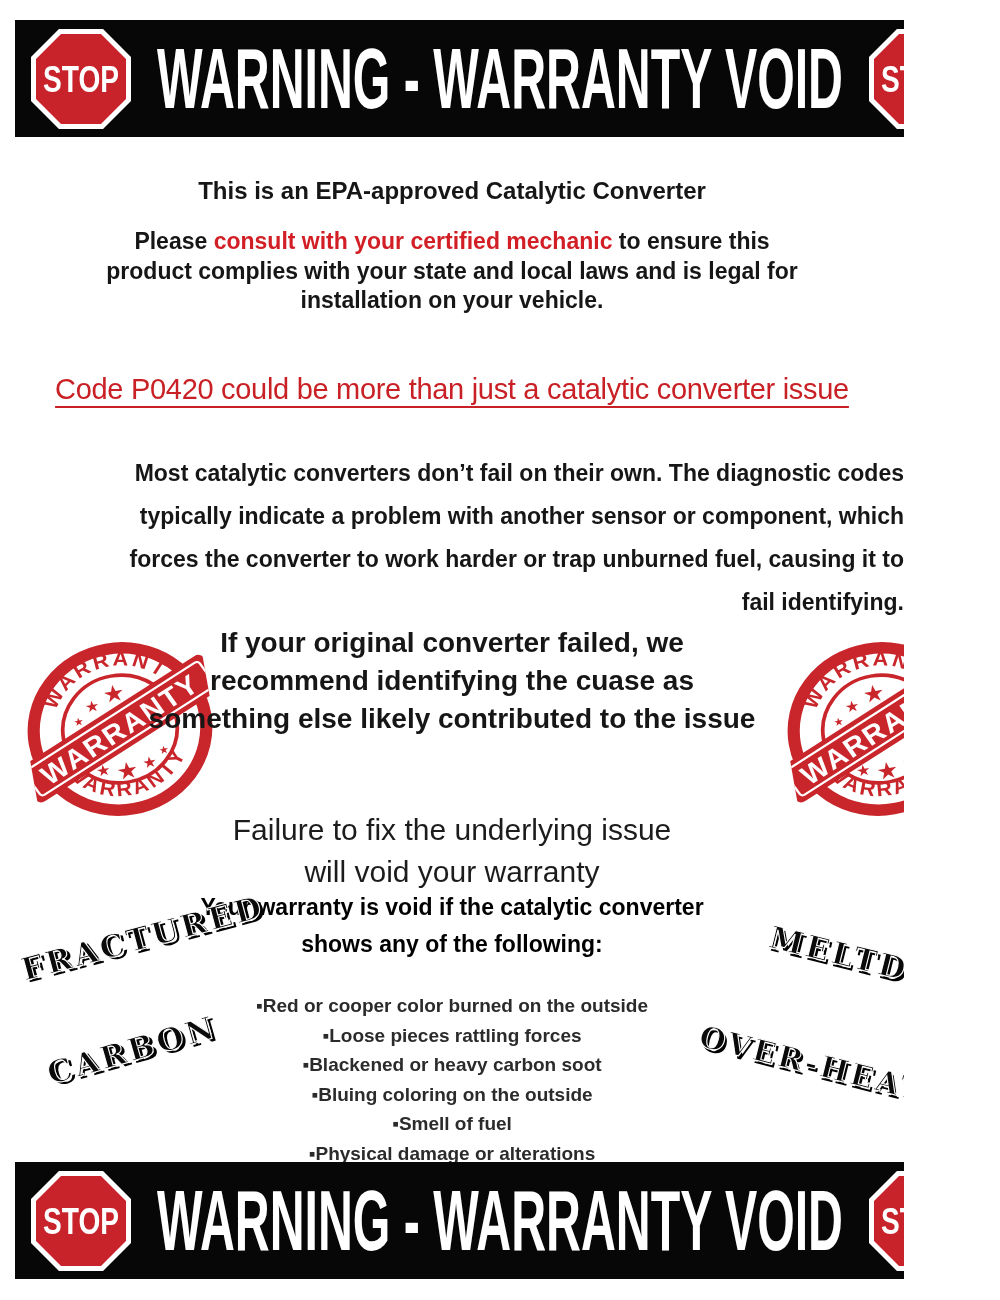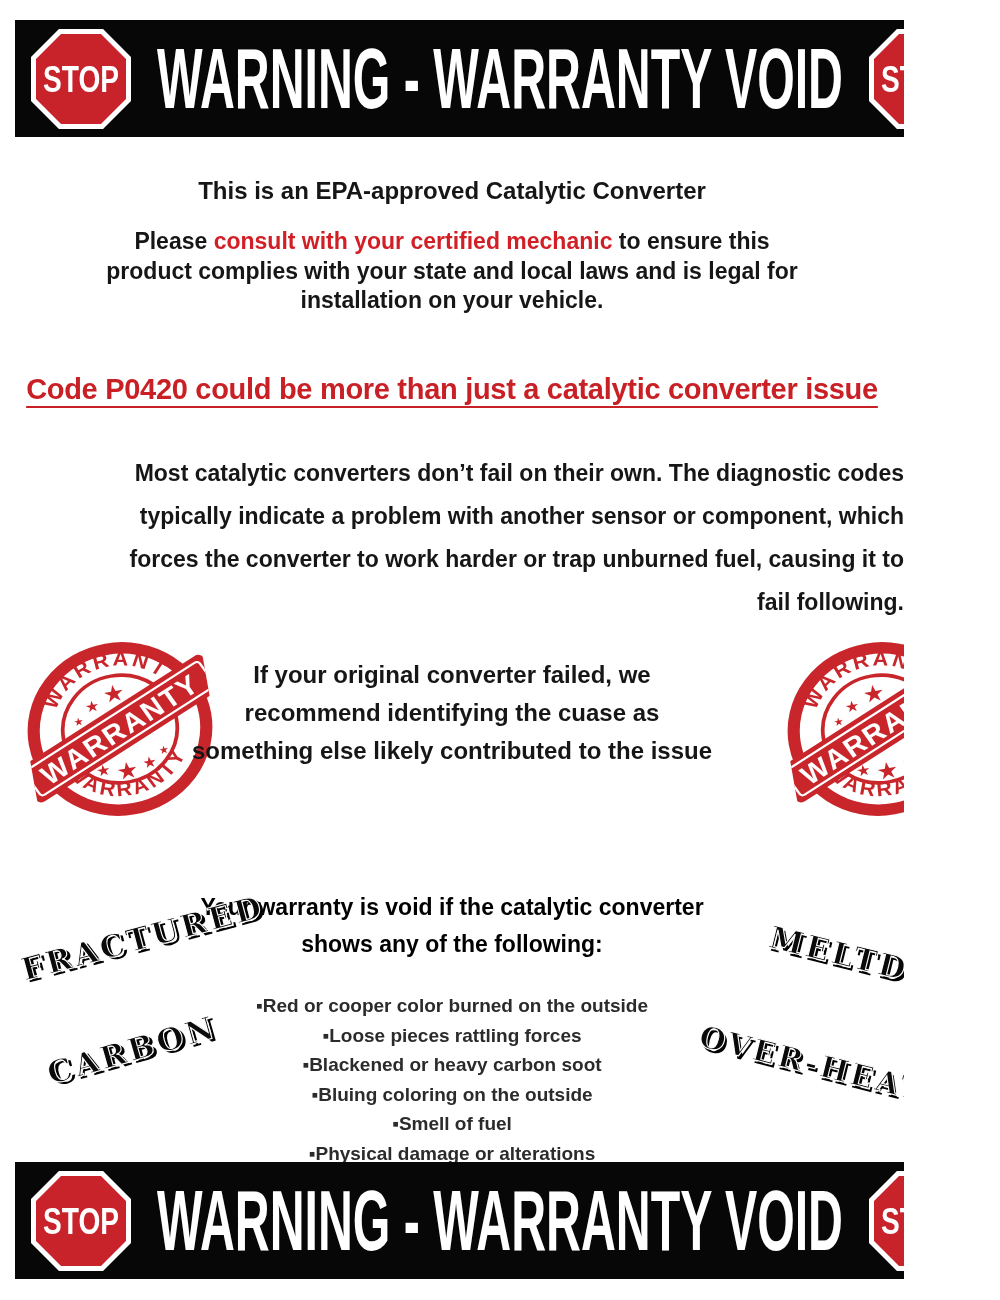--- a/index.html
+++ b/index.html
@@ -17,25 +17,25 @@
   .banner-bottom{top:1162px;}
   .stop-svg{width:100px;height:100px;flex:0 0 auto;}
   .headline-svg{flex:1 1 auto;height:117px;}
 
   
   .txt{position:absolute;left:0;right:0;text-align:center;margin-top:16px;}
   .epa-line{top:161px;font-size:24px;font-weight:bold;}
   .consult{top:211px;font-size:23px;font-weight:bold;line-height:29.5px;}
   .consult .red{color:#d21f26;text-align:right;}
   .p0420{
-    top:357px;font-size:29px;color:#c92026;font-weight:700;letter-spacing:-0.3px;
+    top:357px;font-size:29px;color:#c92026;font-weight:400;letter-spacing:-0.3px;
     text-decoration:underline;text-decoration-thickness:2px;text-underline-offset:7px;
   }
   .diagnosis{top:436px;font-size:23px;font-weight:bold;line-height:43px;text-align:right;}
-  .recommendation{top:640px;font-size:24px;font-weight:bold;line-height:38px;}
+  .recommendation{top:608px;font-size:28px;font-weight:bold;line-height:38px;}
   .failure{top:793px;font-size:30px;font-weight:400;line-height:42px;color:#1c1c1c;}
   .voidnotice{top:873px;font-size:23px;font-weight:bold;color:#000000;line-height:37px;}
   .bullets{top:975px;font-size:19px;font-weight:bold;line-height:29.5px;color:#2b2b2b;}
   .bullets ul{list-style:none;margin:0;padding:0;}
 
   
   .stamp{position:absolute;width:188px;height:176px;}
   .stamp svg{width:100%;height:100%;}
   .stamp-left{left:26px;top:641px;transform:rotate(-10deg);}
   .stamp-right{left:786px;top:641px;transform:rotate(-10deg);}
@@ -117,40 +117,44 @@
     <div>product complies with your state and local laws and is legal for</div>
     <div>installation on your vehicle.</div>
   </div>
 
   <div class="txt p0420">Code P0420 could be more than just a catalytic converter issue</div>
 
   <div class="txt diagnosis">
     <div>Most catalytic converters don’t fail on their own. The diagnostic codes</div>
     <div>typically indicate a problem with another sensor or component, which</div>
     <div>forces the converter to work harder or trap unburned fuel, causing it to</div>
-    <div>fail following.</div>
+    <div>fail identifying.</div>
   </div>
 
   <div class="stamp stamp-left">
     <svg viewBox="0 0 200 200" preserveAspectRatio="none">
         <use href="#warranty-stamp-shape"></use>
       </svg>
   </div>
   <div class="stamp stamp-right">
     <svg viewBox="0 0 200 200" preserveAspectRatio="none">
         <use href="#warranty-stamp-shape"></use>
       </svg>
   </div>
 
   <div class="txt recommendation">
     <div>If your original converter failed, we</div>
     <div>recommend identifying the cuase as</div>
     <div>something else likely contributed to the issue</div>
   </div>
 
+  <div class="txt failure">
+    <div>Failure to fix the underlying issue</div>
+    <div>will void your warranty</div>
+  </div>
 
   <div class="txt voidnotice">
     <div>Your warranty is void if the catalytic converter</div>
     <div>shows any of the following:</div>
   </div>
 
   <div class="txt bullets">
     <ul>
       <li><span>▪</span><span>Red or cooper color burned on the outside</span></li>
       <li><span>▪</span><span>Loose pieces rattling forces</span></li>

